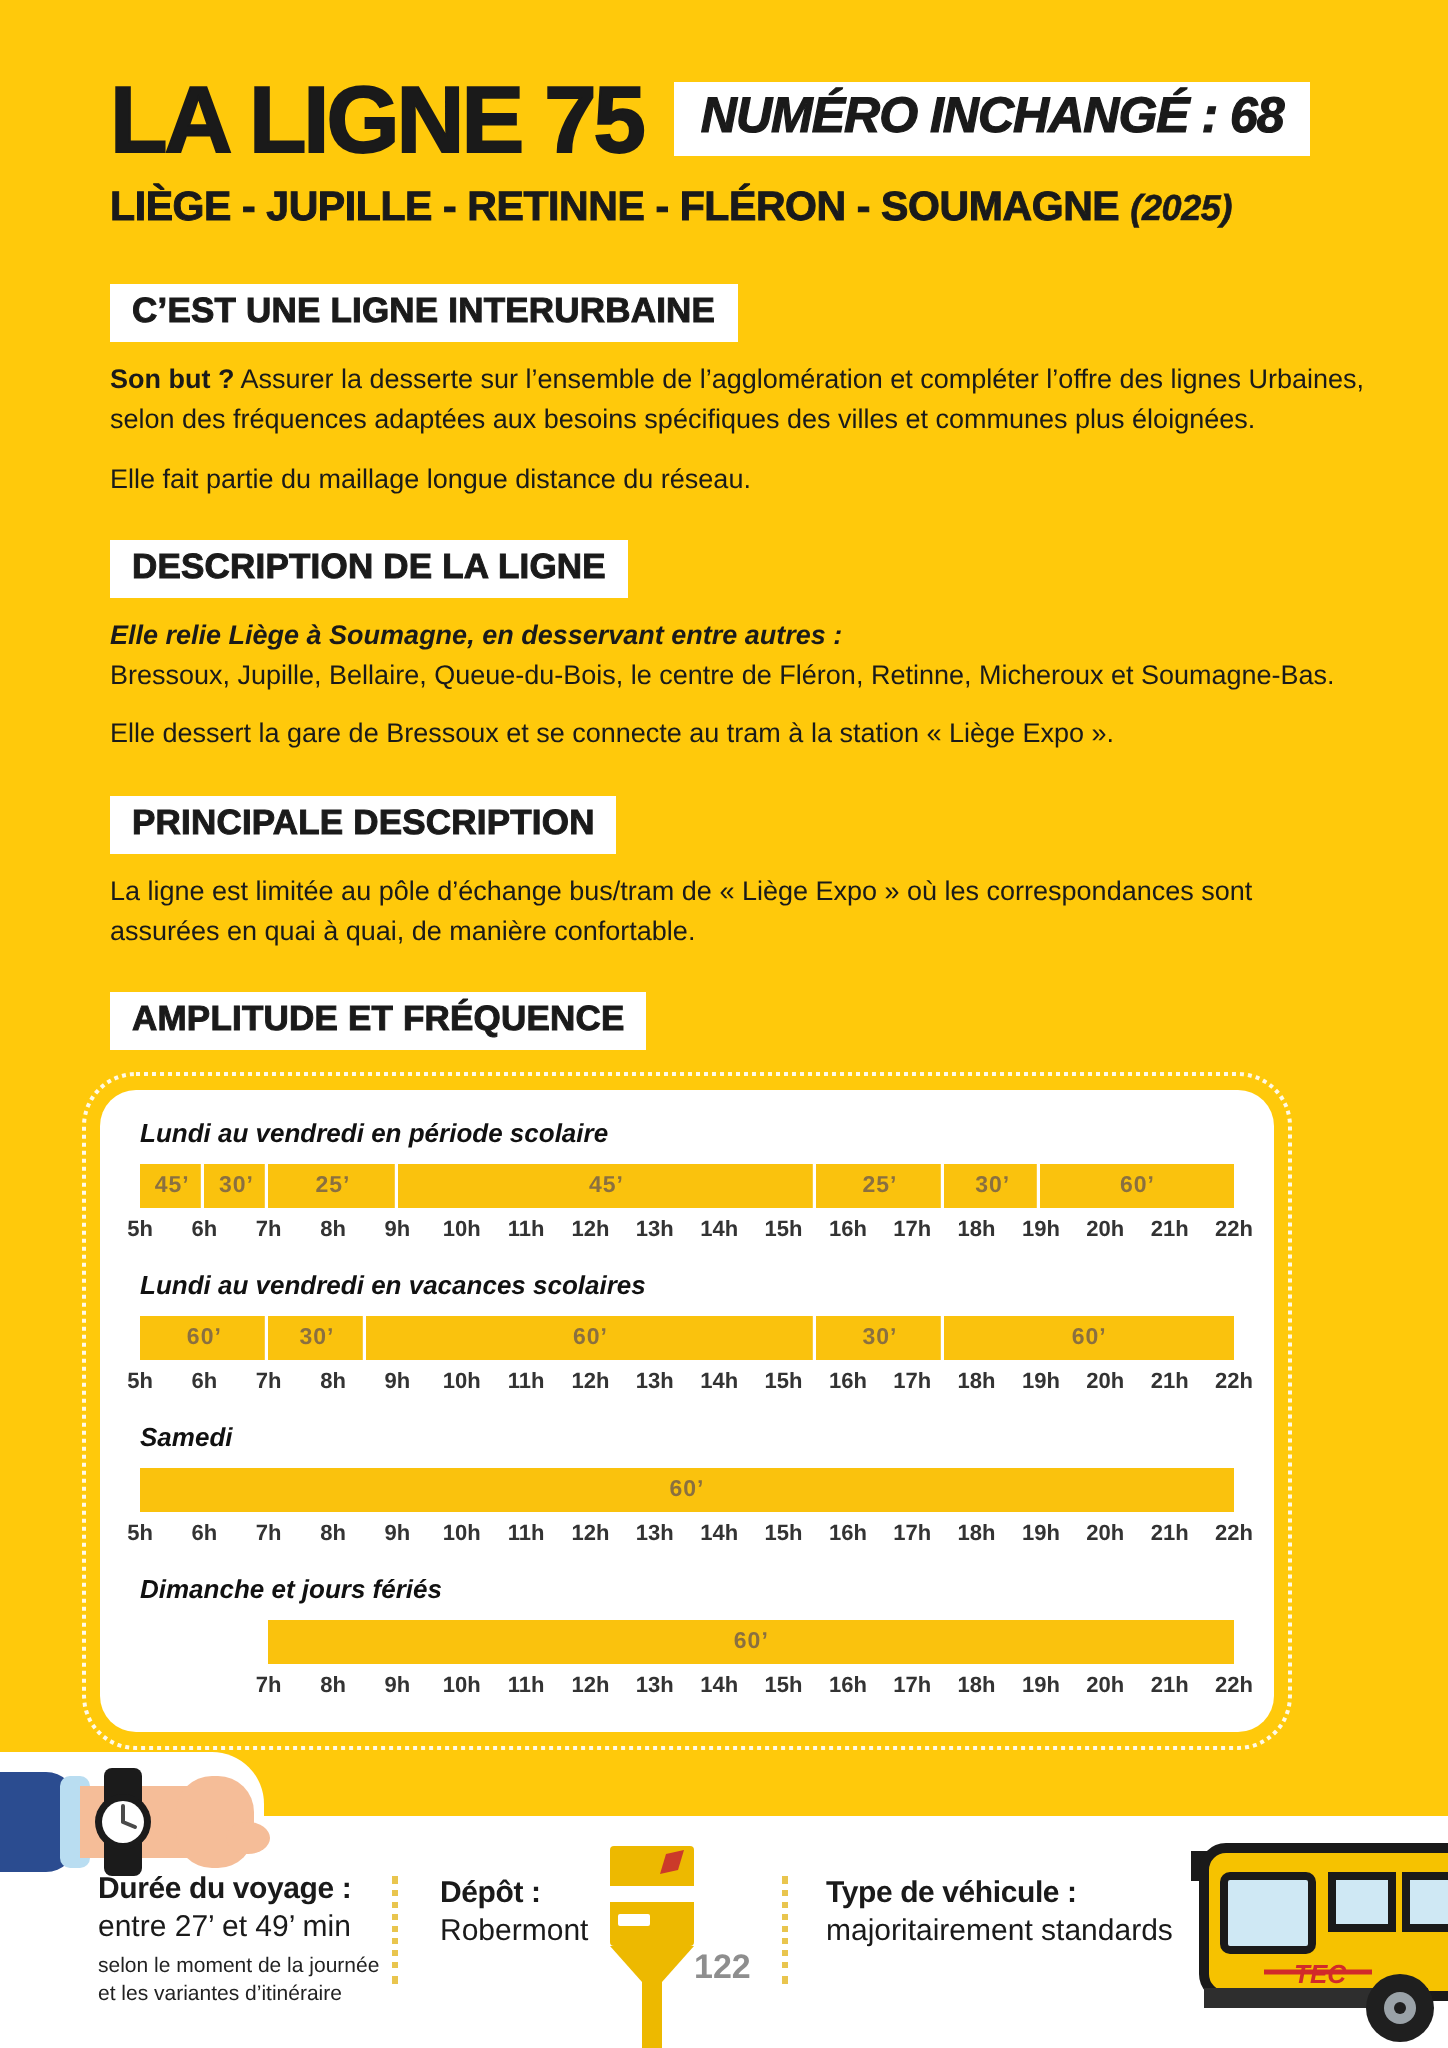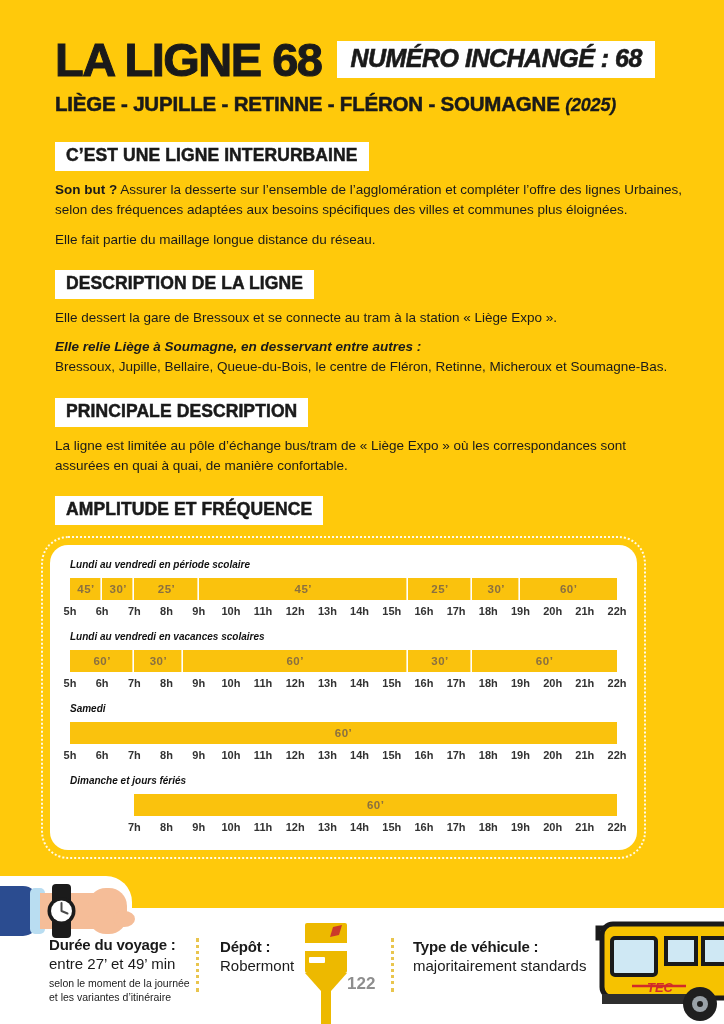--- a/index.html
+++ b/index.html
@@ -20,21 +20,21 @@
   .para{font-size:13.5px;line-height:1.5;margin:9px 0 0;max-width:648px;}
   .para b{font-weight:700;}
   .bi{font-weight:700;font-style:italic;}
   .narrow{max-width:585px;}
   .mt-sec{margin-top:26px;}
   .mt-sec2{margin-top:20px;}
   
   .panel{margin:20px 0 0 -5px;width:547px;background:#fff;border-radius:18px;
     padding:14px 20px 16px;outline:2px dotted rgba(255,255,255,.9);outline-offset:7px;}
   .t-row + .t-row{margin-top:13px;}
-  .t-label{font-size:10px;font-weight:700;font-style:italic;color:#111;margin-bottom:8px;}
+  .t-label{font-size:13px;font-weight:700;font-style:italic;color:#111;margin-bottom:8px;}
   .t-bar{position:relative;height:22px;}
   .t-seg{position:absolute;top:0;height:22px;background:#FAC20D;box-sizing:border-box;
     box-shadow:0 0 0 1.6px #fff;line-height:22px;text-align:center;font-size:11.5px;
     font-weight:700;color:#8A7040;letter-spacing:.5px;overflow:visible;}
   .t-ticks{position:relative;height:13px;margin-top:5px;}
   .t-tick{position:absolute;top:0;transform:translateX(-50%);font-size:11px;font-weight:700;
     color:#333;white-space:nowrap;}
   
   .white-tab{position:absolute;left:0;top:876px;width:132px;height:60px;background:#fff;border-radius:0 26px 0 0;}
   .footer-strip{position:absolute;left:0;top:908px;width:724px;height:116px;background:#fff;}
@@ -53,35 +53,35 @@
   .page-num{position:absolute;left:347px;top:974px;font-size:17px;color:#8E8E8E;font-weight:700;}
   .bus-svg{position:absolute;left:594px;top:916px;width:132px;height:106px;}
 </style>
 </head>
 <body>
 
 <div class="page">
   <div class="content">
 
     <div class="title-row">
-      <h1 class="main-title">LA LIGNE 68</h1>
+      <h1 class="main-title">LA LIGNE 75</h1>
       <div class="badge">NUMÉRO INCHANGÉ : 68</div>
     </div>
     <div class="route-line"><span>LIÈGE - JUPILLE - RETINNE - FLÉRON - SOUMAGNE</span> <span class="route-year">(2025)</span></div>
 
     <div class="mt-sec"><span class="chip">C’EST UNE LIGNE INTERURBAINE</span></div>
     <p class="para"><b>Son but ?</b><span> Assurer la desserte sur l’ensemble de l’agglomération et compléter l’offre des lignes Urbaines, selon des fréquences adaptées aux besoins spécifiques des villes et communes plus éloignées.</span></p>
     <p class="para">Elle fait partie du maillage longue distance du réseau.</p>
 
     <div class="mt-sec2"><span class="chip">DESCRIPTION DE LA LIGNE</span></div>
-    <p class="para">Elle dessert la gare de Bressoux et se connecte au tram à la station « Liège Expo ».</p>
     <p class="para">
       <span class="bi" style="display:block">Elle relie Liège à Soumagne, en desservant entre autres :</span>
       <span style="display:block">Bressoux, Jupille, Bellaire, Queue-du-Bois, le centre de Fléron, Retinne, Micheroux et Soumagne-Bas.</span>
     </p>
+    <p class="para">Elle dessert la gare de Bressoux et se connecte au tram à la station « Liège Expo ».</p>
 
     <div class="mt-sec2"><span class="chip">PRINCIPALE DESCRIPTION</span></div>
     <p class="para narrow">La ligne est limitée au pôle d’échange bus/tram de « Liège Expo » où les correspondances sont assurées en quai à quai, de manière confortable.</p>
 
     <div class="mt-sec2"><span class="chip">AMPLITUDE ET FRÉQUENCE</span></div>
 
     <div class="panel">
       <div id="tables">
           <div class="t-row">
             <div class="t-label">Lundi au vendredi en période scolaire</div>

